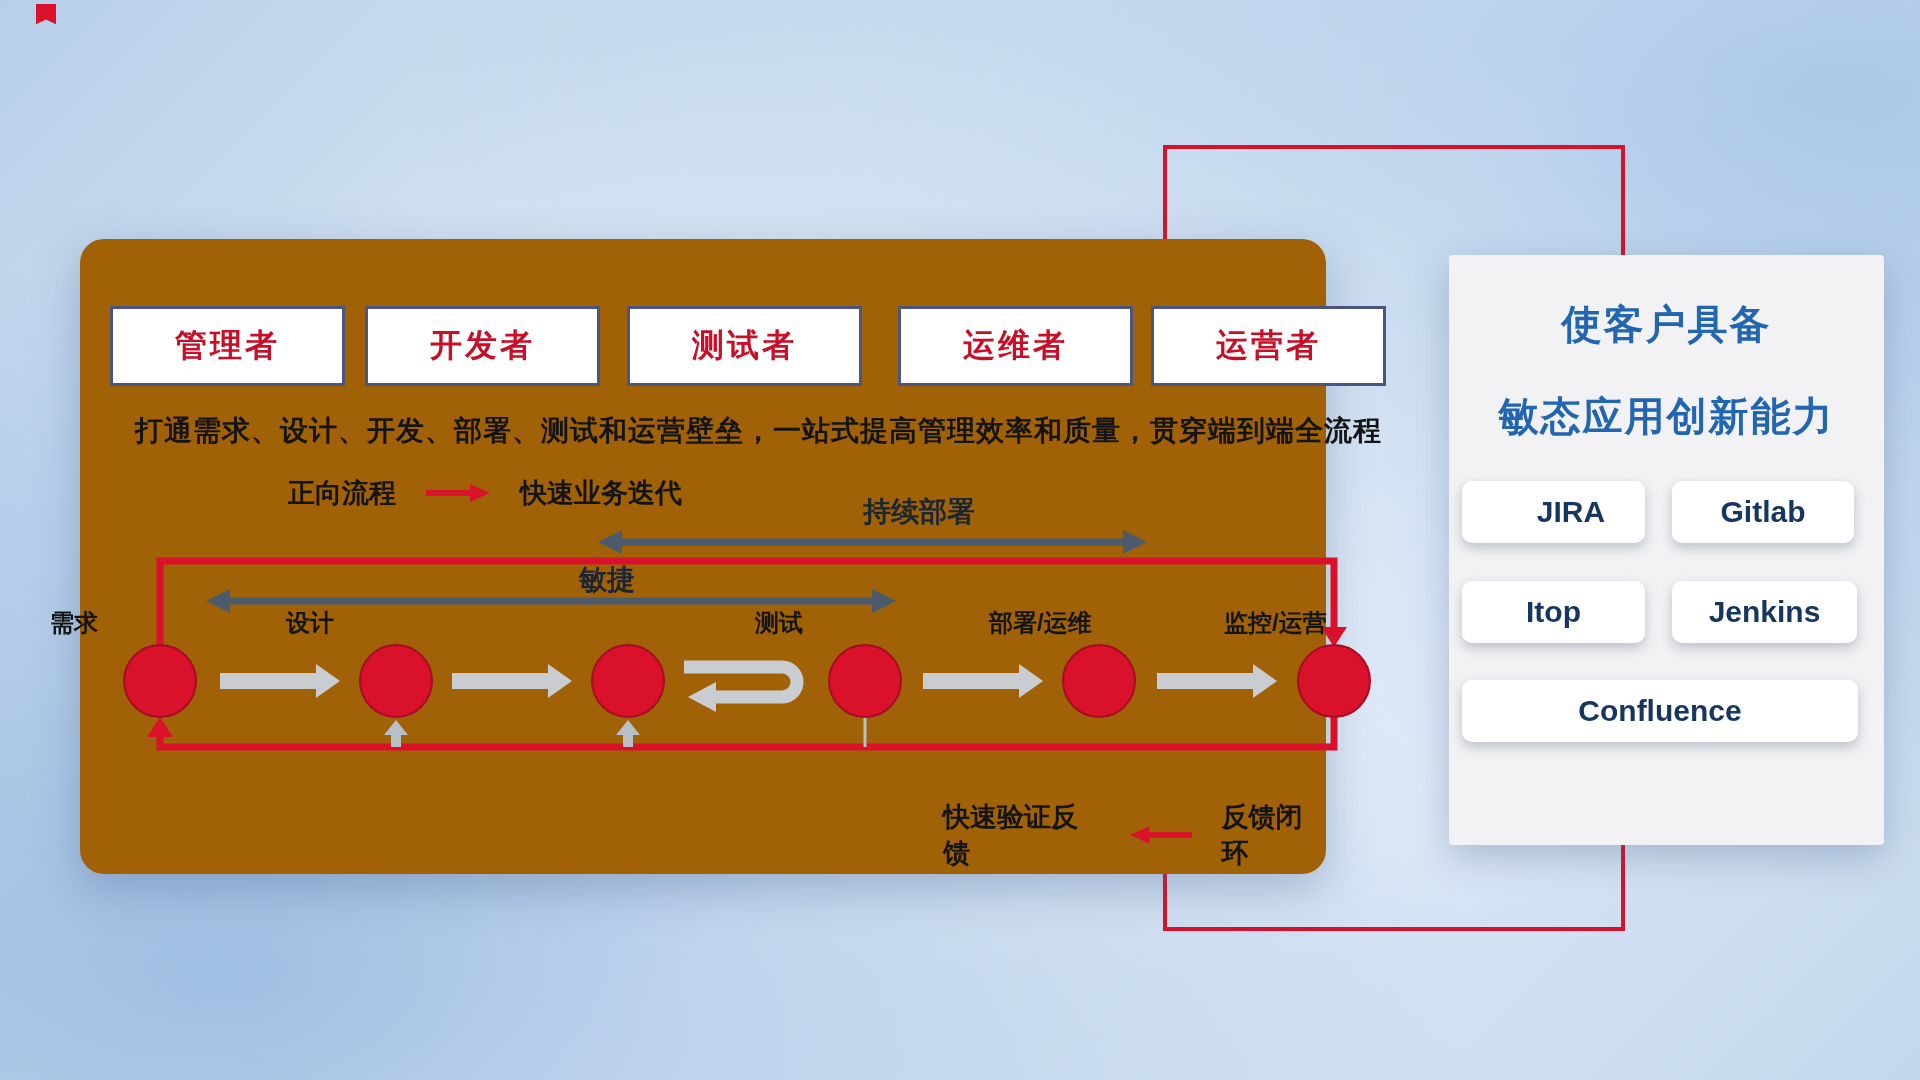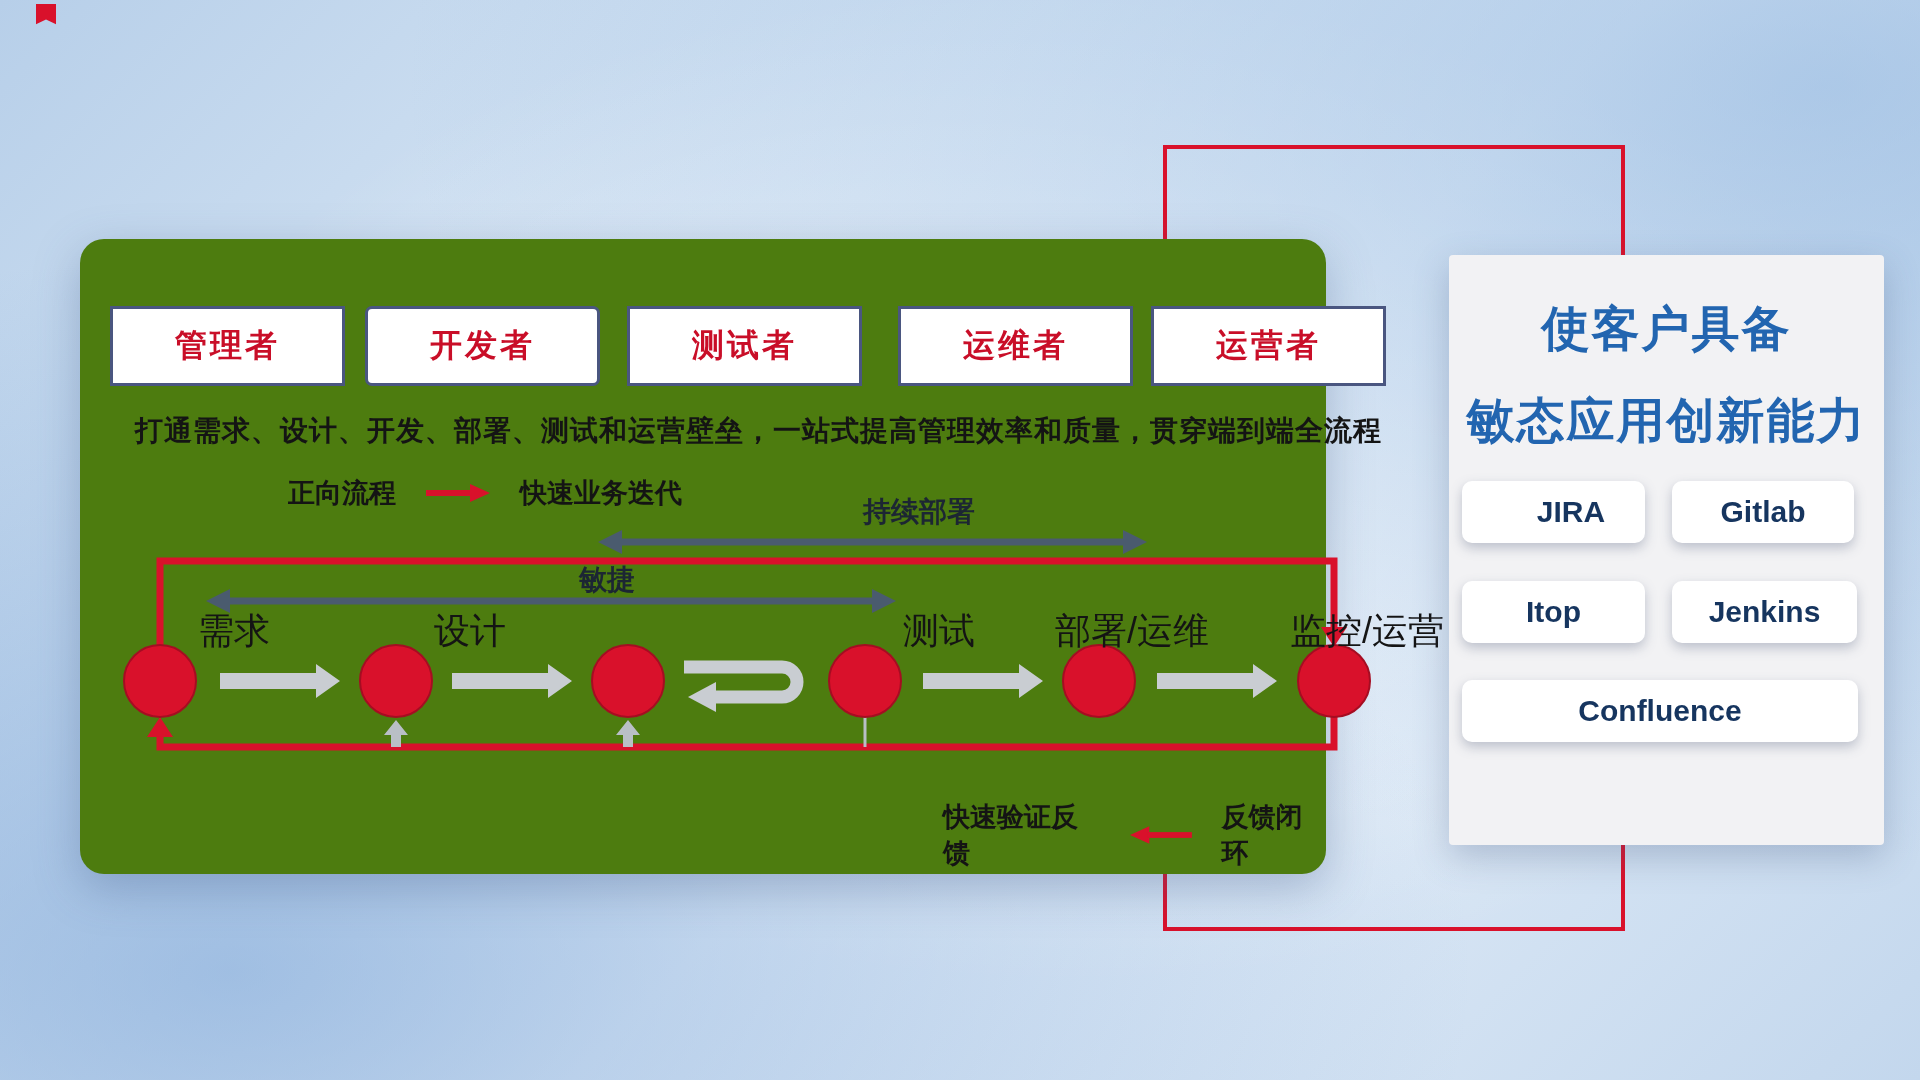--- a/index.html
+++ b/index.html
@@ -23,66 +23,66 @@
 
   
   .accent-frame{
     position:absolute; left:1163px; top:145px; width:462px; height:786px;
     border:4px solid #d9112b; z-index:1; background:transparent;
   }
 
   
   .main-card{
     position:absolute; left:80px; top:239px; width:1246px; height:635px;
-    background:#4d7c0f; border-radius:24px; z-index:2;
+    background:#a16207; border-radius:24px; z-index:2;
     box-shadow:0 14px 45px rgba(70,95,140,0.35);
   }
 
   .role-box{
     position:absolute; top:67px; width:235px; height:80px;
     border:3px solid #4a5680; display:flex; align-items:center; justify-content:center;
     color:#c90e28; font-size:32px; font-weight:700; letter-spacing:3px;
     background:#fff;
   }
-  .r1{left:30px;} .r2{left:285px;border-radius:7px;} .r3{left:547px;} .r4{left:818px;} .r5{left:1071px;}
+  .r1{left:30px;} .r2{left:285px;} .r3{left:547px;} .r4{left:818px;} .r5{left:1071px;}
 
   .description{
     position:absolute; left:55px; top:173px; width:1300px;
     font-size:28px; font-weight:700; color:#141414; letter-spacing:1px; white-space:nowrap;
   }
 
   .legend{ position:absolute; display:flex; align-items:center; gap:30px;
     font-size:27px; font-weight:700; color:#141414; }
   .legend-forward{ left:208px; top:236px; }
   .legend-feedback{ left:863px; top:560px; }
   .legend svg{ display:block; }
   .red-fill{ fill:#d9112b; }
 
   .flow-svg{ position:absolute; left:0; top:0; width:1365px; height:635px; }
 
   .stage-label{
-    position:absolute; top:368px; width:220px; text-align:right;
-    font-size:36px; font-weight:400; color:#141414;
+    position:absolute; top:368px; width:220px; text-align:left;
+    font-size:24px; font-weight:700; color:#141414;
   }
   .s1{left:-30px;} .s2{left:206px;} .s3{left:438px;} .s4{left:675px;} .s5{left:909px;} .s6{left:1144px;}
 
   .span-label{
     position:absolute; text-align:right; font-size:28px; font-weight:700; color:#1c2633;
   }
   .agile-label{ left:395px; top:322px; width:160px; }
   .cd-label{ left:675px; top:254px; width:220px; }
 
   
   .capability-panel{
     position:absolute; left:1449px; top:255px; width:435px; height:590px;
     background:#f2f2f4; border-radius:4px; z-index:3;
     box-shadow:0 12px 35px rgba(70,90,130,0.3);
   }
   .panel-title{ position:absolute; width:100%; text-align:center;
-    color:#2265b0; font-weight:700; font-size:48px; letter-spacing:2px; }
+    color:#2265b0; font-weight:700; font-size:40px; letter-spacing:2px; }
   .pt1{ top:42px; } .pt2{ top:134px; }
 
   .tool-chip{
     position:absolute; height:62px; background:#ffffff; border-radius:10px;
     display:flex; align-items:center; justify-content:center;
     font-size:30px; font-weight:700; color:#16355f;
     box-shadow:0 5px 12px rgba(90,100,130,0.35);
   }
   .t1{ left:13px;  top:226px; width:183px;padding-left:35px; }
   .t2{ left:223px; top:226px; width:182px; }

